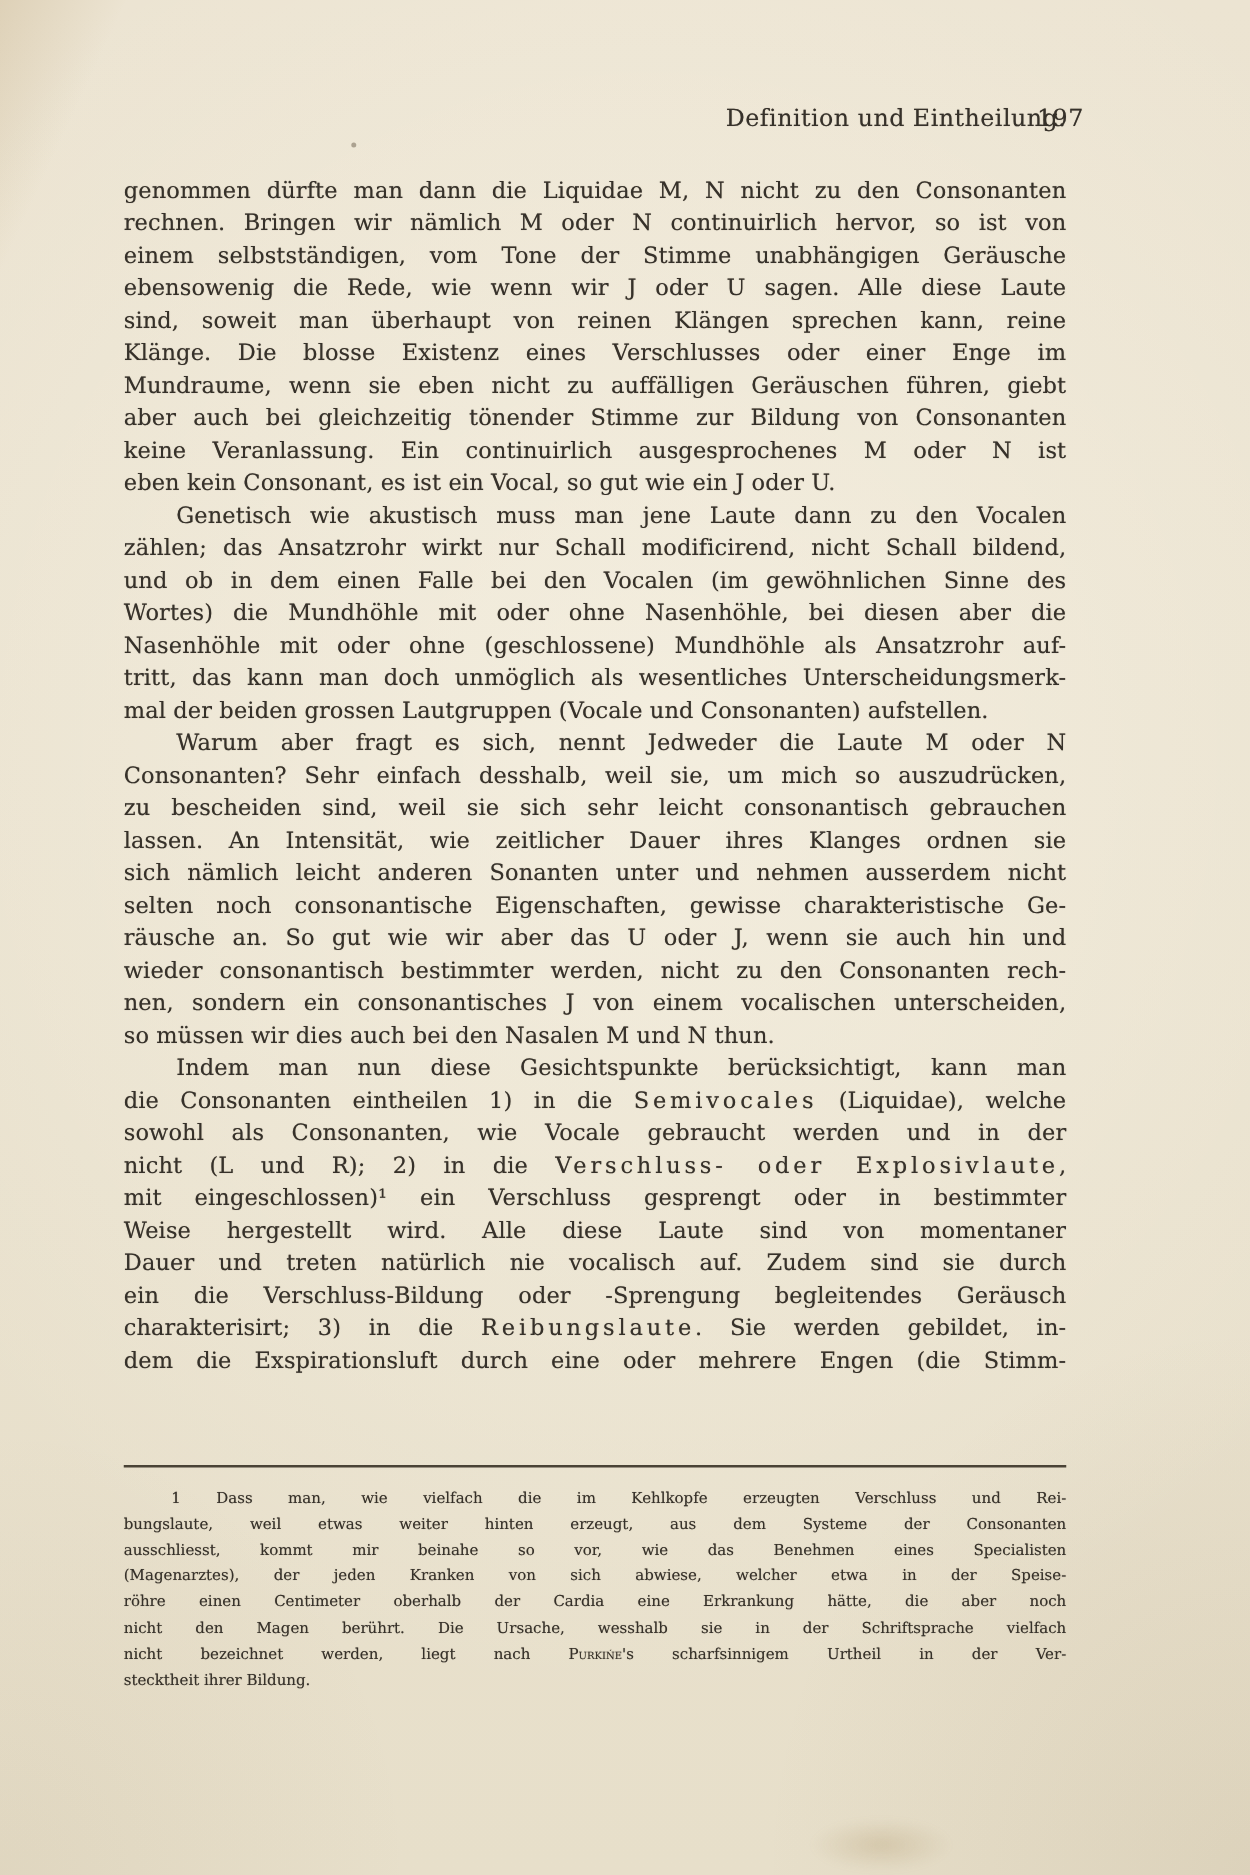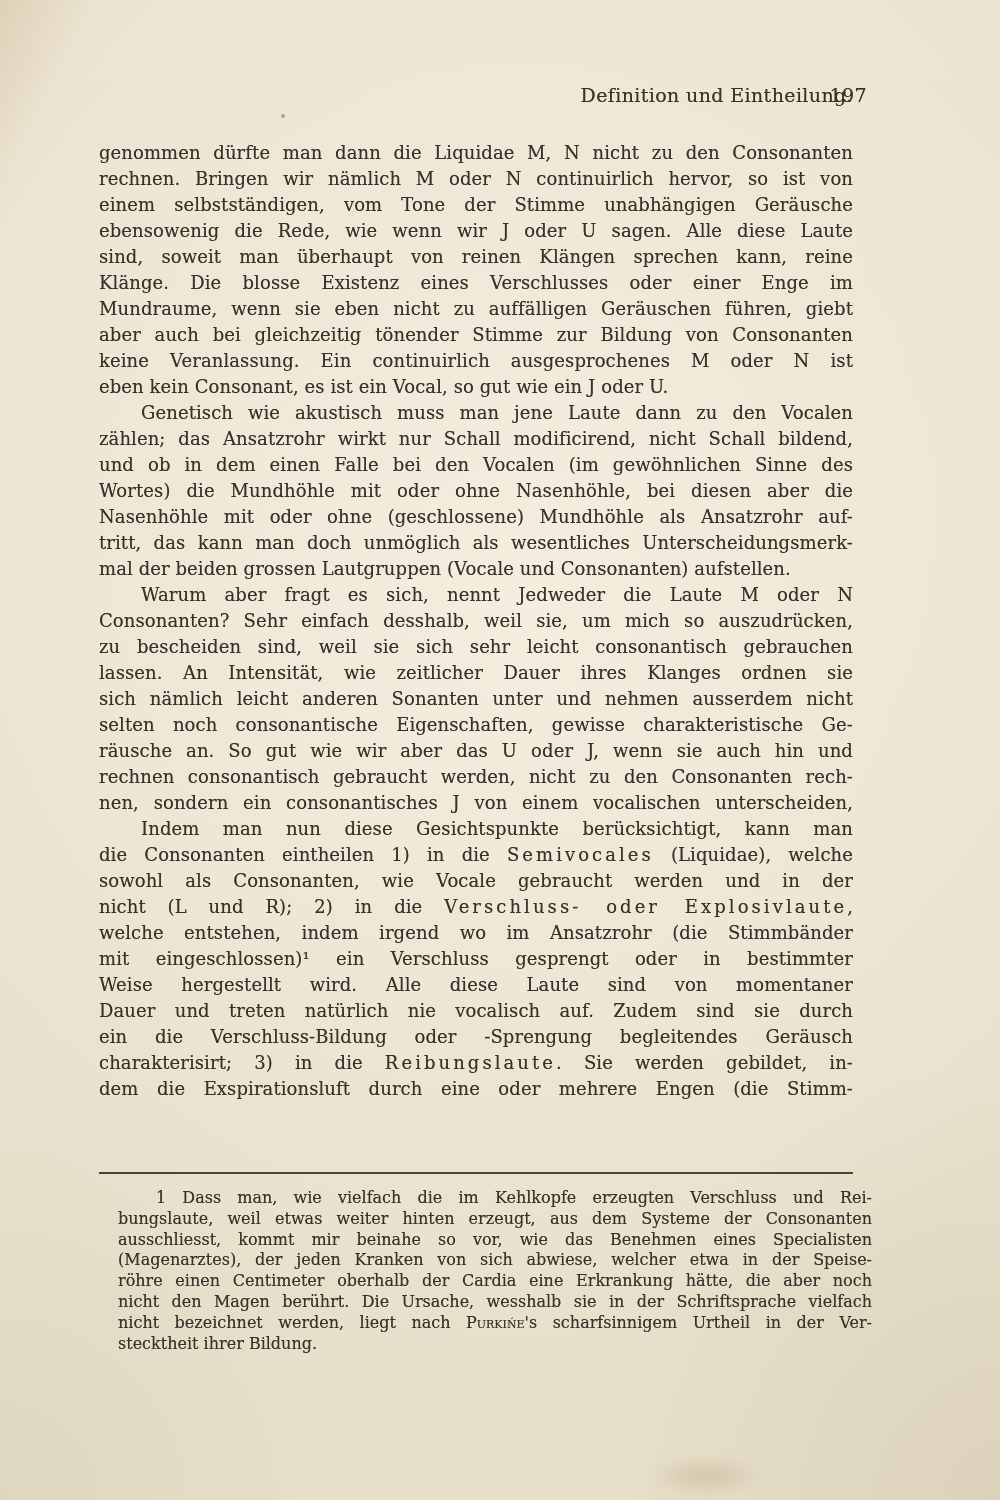--- a/index.html
+++ b/index.html
@@ -71,23 +71,22 @@
     top: 1172px;
     width: 754px;
     height: 2px;
     background: #4a4336;
   }
   .footnote {
     position: absolute;
     left: 99px;
     top: 1188px;
     width: 754px;
-    font-size: 16px;
+    font-size: 12px;
     line-height: 20.8px;
-    margin-left: 19px;
   }
   .fl {
     text-align: justify;
     text-align-last: justify;
   }
   .fl.ep { text-align-last: left; }
   .fl.ind { text-indent: 38px; }
   .sc { font-variant: small-caps; }
   
   .stain {
@@ -148,30 +147,30 @@
     </div>
 
     <div>
       <div class="bl ind">Warum aber fragt es sich, nennt Jedweder die Laute M oder N</div>
       <div class="bl">Consonanten? Sehr einfach desshalb, weil sie, um mich so auszudrücken,</div>
       <div class="bl">zu bescheiden sind, weil sie sich sehr leicht consonantisch gebrauchen</div>
       <div class="bl">lassen. An Intensität, wie zeitlicher Dauer ihres Klanges ordnen sie</div>
       <div class="bl">sich nämlich leicht anderen Sonanten unter und nehmen ausserdem nicht</div>
       <div class="bl">selten noch consonantische Eigenschaften, gewisse charakteristische Ge-</div>
       <div class="bl">räusche an. So gut wie wir aber das U oder J, wenn sie auch hin und</div>
-      <div class="bl">rechnen consonantisch gebraucht werden, nicht zu den Consonanten rech-</div>
+      <div class="bl">wieder consonantisch bestimmter werden, nicht zu den Consonanten rech-</div>
       <div class="bl">nen, sondern ein consonantisches J von einem vocalischen unterscheiden,</div>
+      <div class="bl ep">so müssen wir dies auch bei den Nasalen M und N thun.</div>
     </div>
 
     <div>
       <div class="bl ind">Indem man nun diese Gesichtspunkte berücksichtigt, kann man</div>
       <div class="bl"><span>die Consonanten eintheilen 1) in die </span><span class="sp">Semivocales</span><span> (Liquidae), welche</span></div>
       <div class="bl">sowohl als Consonanten, wie Vocale gebraucht werden und in der</div>
       <div class="bl"><span>nicht (L und R); 2) in die </span><span class="sp">Verschluss- oder Explosivlaute</span><span>,</span></div>
-      <div class="bl">welche entstehen, indem irgend wo im Ansatzrohr (die Stimmbänder</div>
       <div class="bl">mit eingeschlossen)¹ ein Verschluss gesprengt oder in bestimmter</div>
       <div class="bl">Weise hergestellt wird. Alle diese Laute sind von momentaner</div>
       <div class="bl">Dauer und treten natürlich nie vocalisch auf. Zudem sind sie durch</div>
       <div class="bl">ein die Verschluss-Bildung oder -Sprengung begleitendes Geräusch</div>
       <div class="bl"><span>charakterisirt; 3) in die </span><span class="sp">Reibungslaute</span><span>. Sie werden gebildet, in-</span></div>
       <div class="bl">dem die Exspirationsluft durch eine oder mehrere Engen (die Stimm-</div>
     </div>
   </div>
 
   <div class="footrule"></div>

